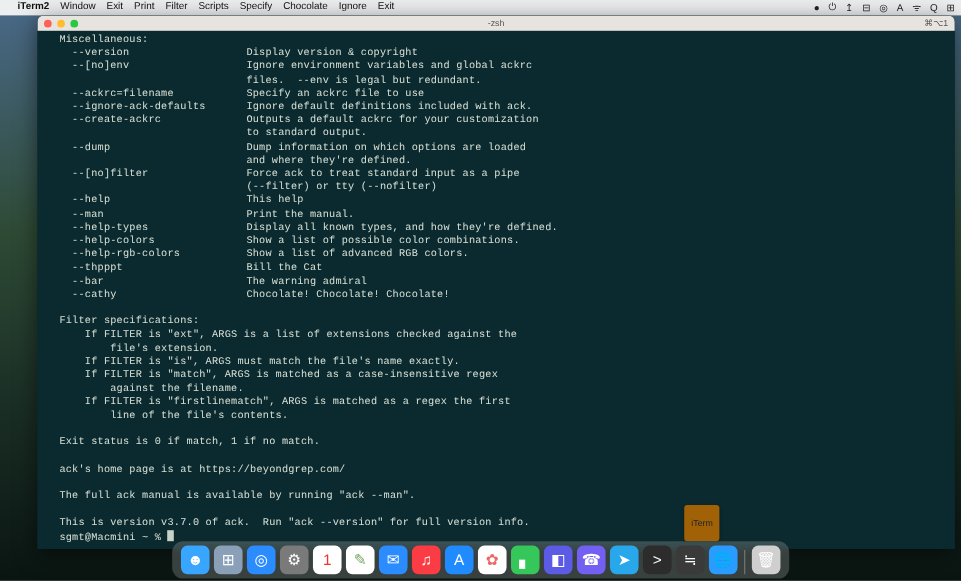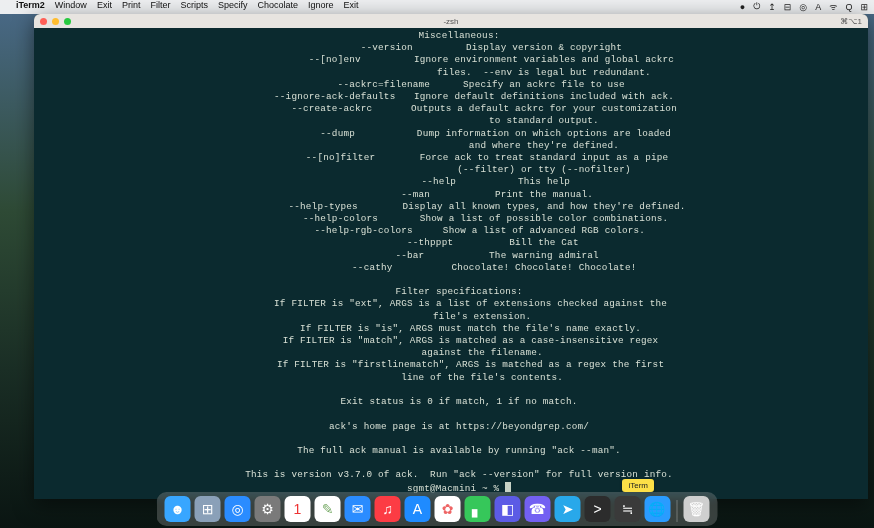--- a/index.html
+++ b/index.html
@@ -51,21 +51,20 @@
     
     .terminal-window {
       position: absolute;
       left: 34px;
       top: 14px;
       right: 6px;
       background: #0b2a2f;
       border-radius: 6px 6px 0 0;
       box-shadow: 0 5px 20px rgba(0,0,0,0.5);
       overflow: hidden;
-      text-align: center;
     }
     .titlebar {
       height: 14px;
       background: #e7e4e0;
       display: flex;
       align-items: center;
       padding: 0 6px;
       position: relative;
     }
     .traffic-lights {
@@ -146,24 +145,24 @@
     .dock-divider {
       width:1px;
       height:22px;
       background: rgba(255,255,255,0.3);
       margin: 0 2px;
     }
     .tooltip {
       position:absolute;
       bottom: 36px;
       right: 220px;
-      background:#fde047;
+      background:#a16207;
       color:#222;
       font-size:8px;
-      padding:2px 6px;
+      padding:12px 6px;
       border-radius:3px;
       box-shadow:0 1px 3px rgba(0,0,0,0.3);
     }
   </style>
 </head>
 <body>
 
 <div class="menubar">
   <div class="menubar-left">
     <span class="apple-logo"></span>

